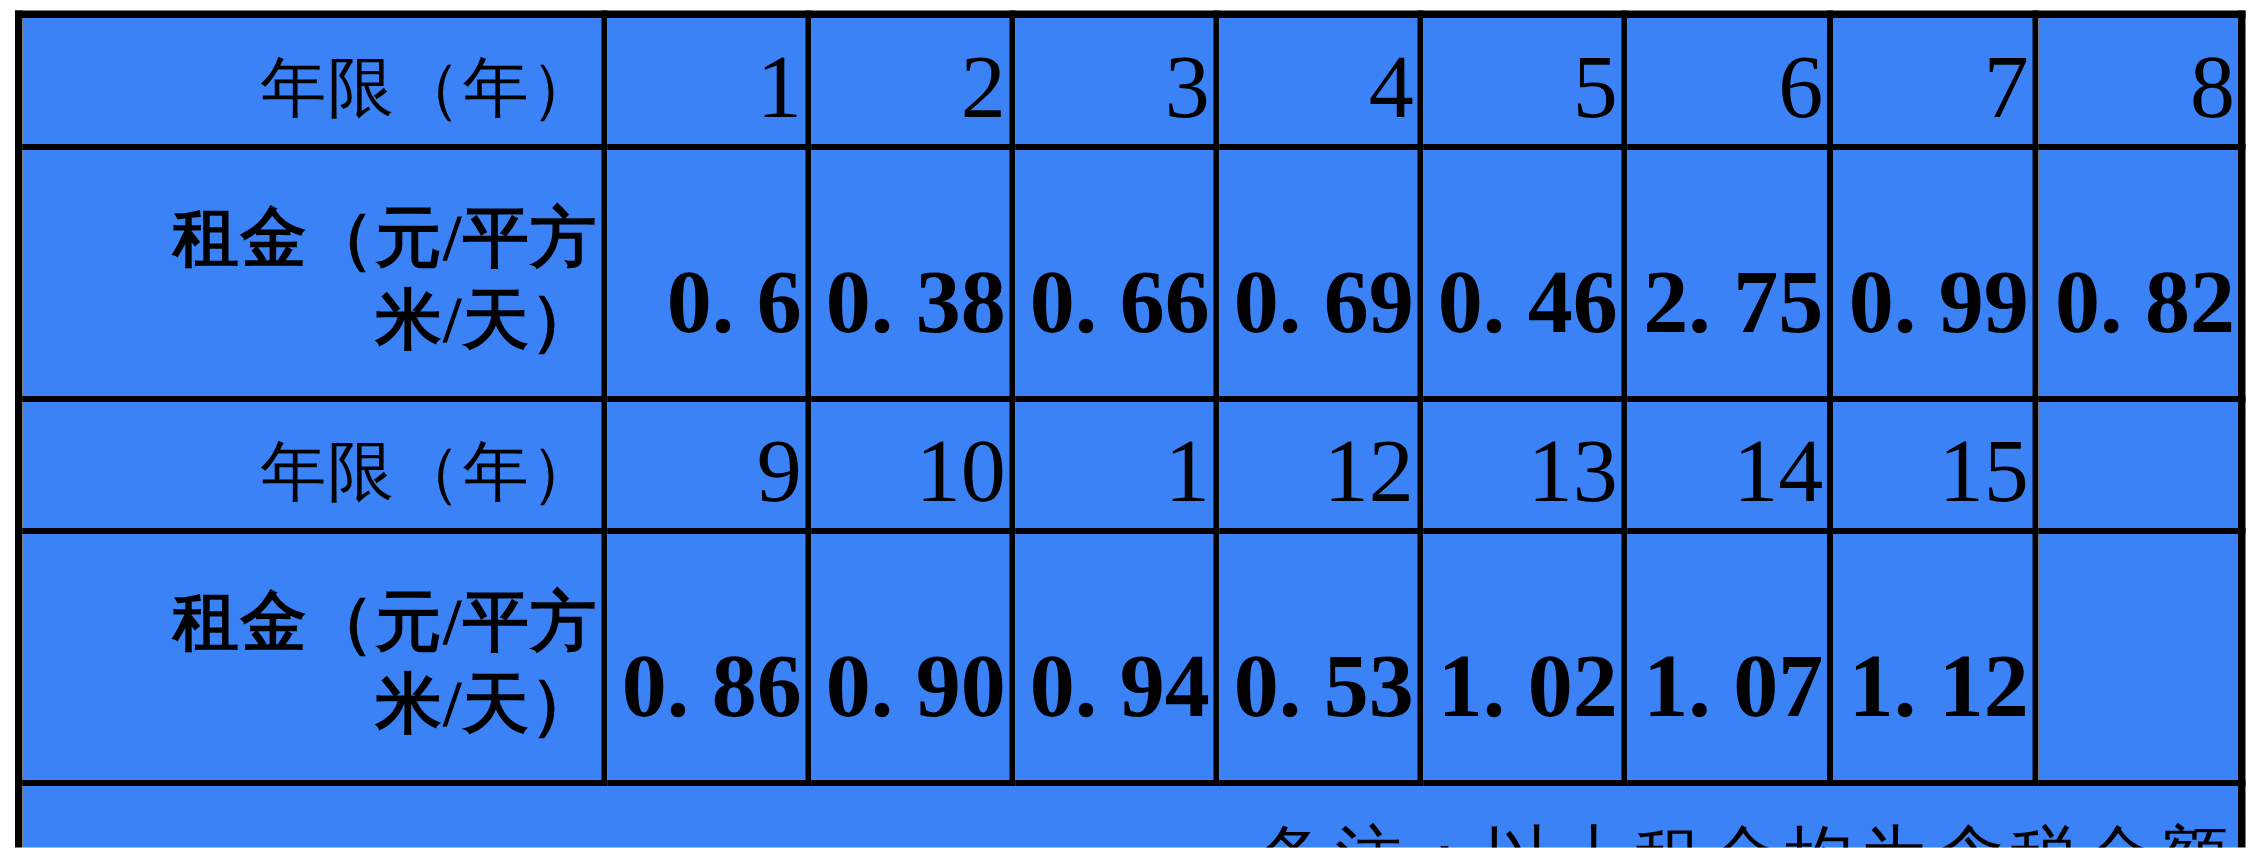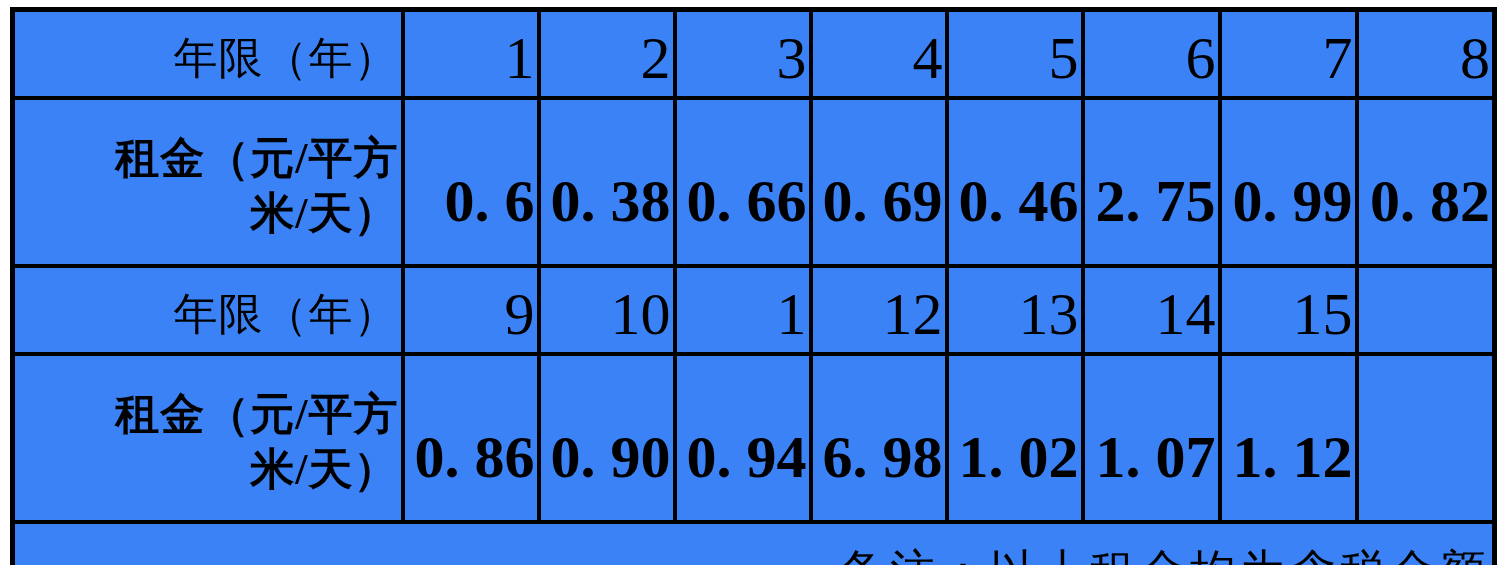--- a/index.html
+++ b/index.html
@@ -116,21 +116,21 @@
     </tr>
 
     <tr class="rent-row">
       <td class="hdr">
         <span class="hdr-line">租金（元/平方</span>
         <span class="hdr-line">米/天）</span>
       </td>
       <td class="num cell-num">0. 86</td>
       <td class="num cell-num">0. 90</td>
       <td class="num cell-num">0. 94</td>
-      <td class="num cell-num">6. 98</td>
+      <td class="num cell-num">0. 53</td>
       <td class="num cell-num">1. 02</td>
       <td class="num cell-num">1. 07</td>
       <td class="num cell-num">1. 12</td>
       <td class="num cell-num"></td>
     </tr>
 
     <tr class="note-row">
       <td colspan="9">
         <span class="note-text">备注：以上租金均为含税金额</span>
       </td>

